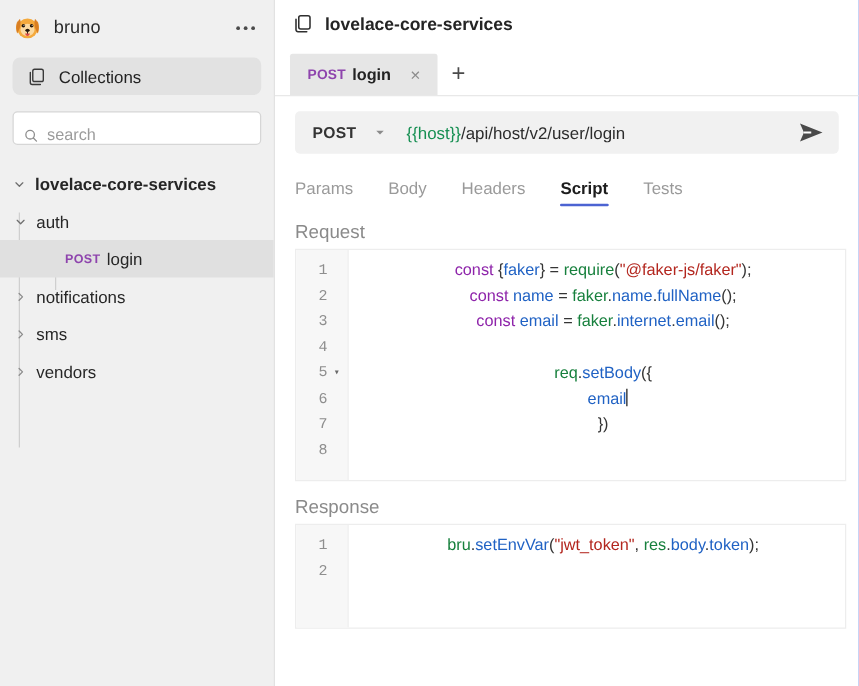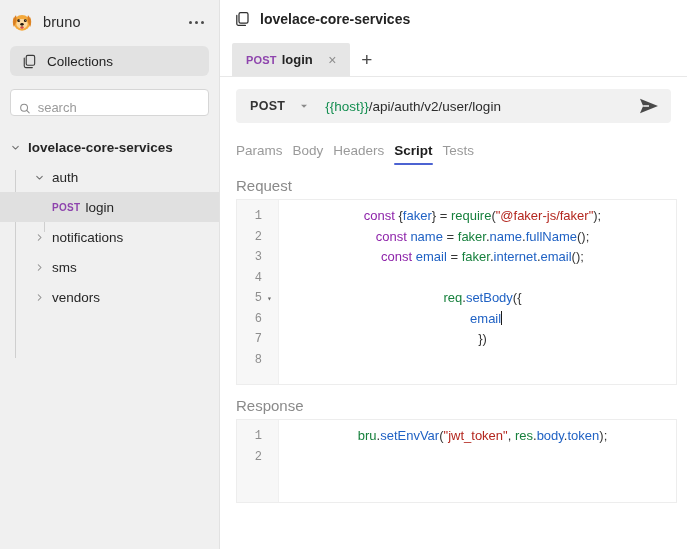--- a/index.html
+++ b/index.html
@@ -122,21 +122,21 @@
   .tree-row.selected { background: #e0e0e0; }
   .tree-row .chev {
     width: 14px; height: 14px;
     flex: none;
     display: flex;
     align-items: center;
     justify-content: center;
     color: #7b7b7b;
   }
   .tree-row.lvl0 { padding-left: 8px; font-weight: bold; }
-  .tree-row.lvl1 { padding-left: 32px; }
+  .tree-row.lvl1 { padding-left: 9px; }
   .tree-row.lvl2 { padding-left: 52px; }
   .tree-row .tlabel { margin-left: 6px; }
   .tree-row.lvl2 .tlabel { margin-left: 0; }
   .method-post {
     color: #8e44ad;
     font-size: 10px;
     font-weight: bold;
     letter-spacing: .3px;
     margin-right: 5px;
   }
@@ -268,21 +268,21 @@
     align-items: center;
     justify-content: center;
     cursor: pointer;
     flex: none;
   }
 
   .subtabs {
     margin: 13px 16px 0 16px;
     display: flex;
     align-items: flex-end;
-    gap: 10px;
+    gap: 28px;
     border-bottom: 1px solid transparent;
     height: 28px;
   }
   .subtab {
     font-size: 13.5px;
     color: #9a9a9a;
     padding-bottom: 6px;
     cursor: pointer;
     position: relative;
   }
@@ -499,21 +499,21 @@
 
     <div class="urlbar">
       <div class="method-select">
         <span class="mtext">POST</span>
         <span class="mchev">
           <svg width="10" height="10" viewBox="0 0 16 16">
               <path d="M3.2 5.8 L8 10.6 L12.8 5.8 Z" fill="#8a8a8a"></path>
             </svg>
         </span>
       </div>
-      <div class="url-text"><span class="var">{{host}}</span><span>/api/auth/v2/user/login</span></div>
+      <div class="url-text"><span class="var">{{host}}</span><span>/api/host/v2/user/login</span></div>
       <div class="send-btn">
         <svg width="22" height="18" viewBox="0 0 24 20">
           <path d="M2 2 L22 10 L2 18 L5.5 10 Z" fill="#4a4a4a"></path>
           <path d="M5.5 10 L12 10" stroke="#ffffff" stroke-width="1.6"></path>
         </svg>
       </div>
     </div>
 
     <div class="subtabs">
       <div class="subtab">Params</div>

